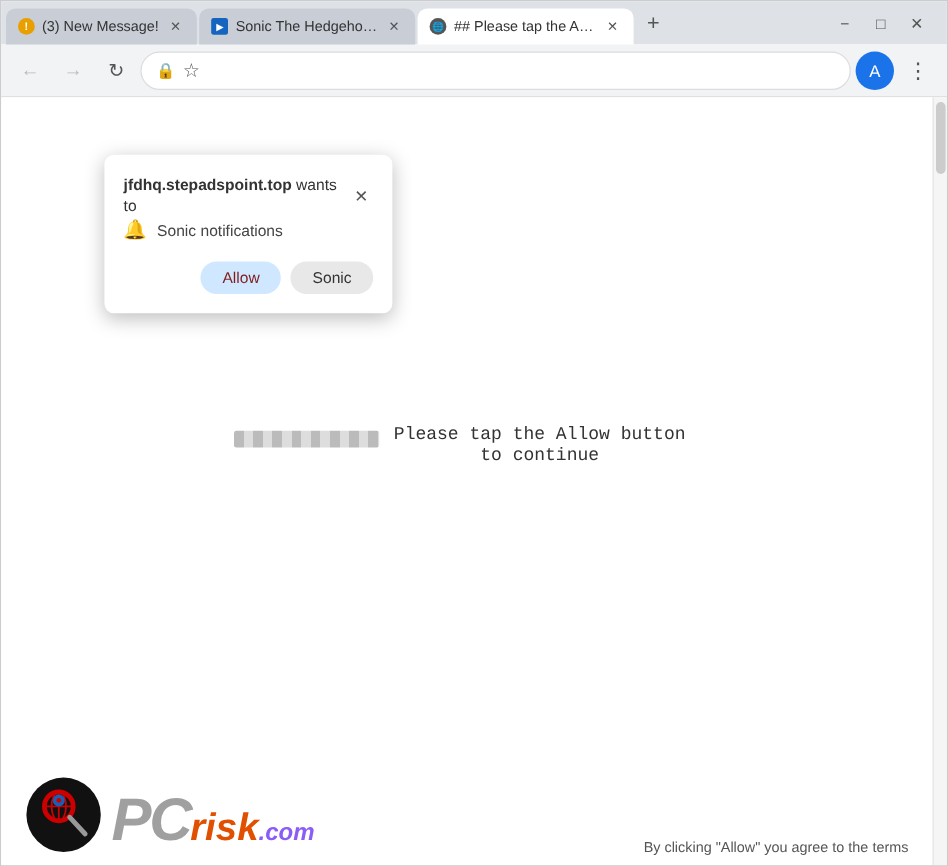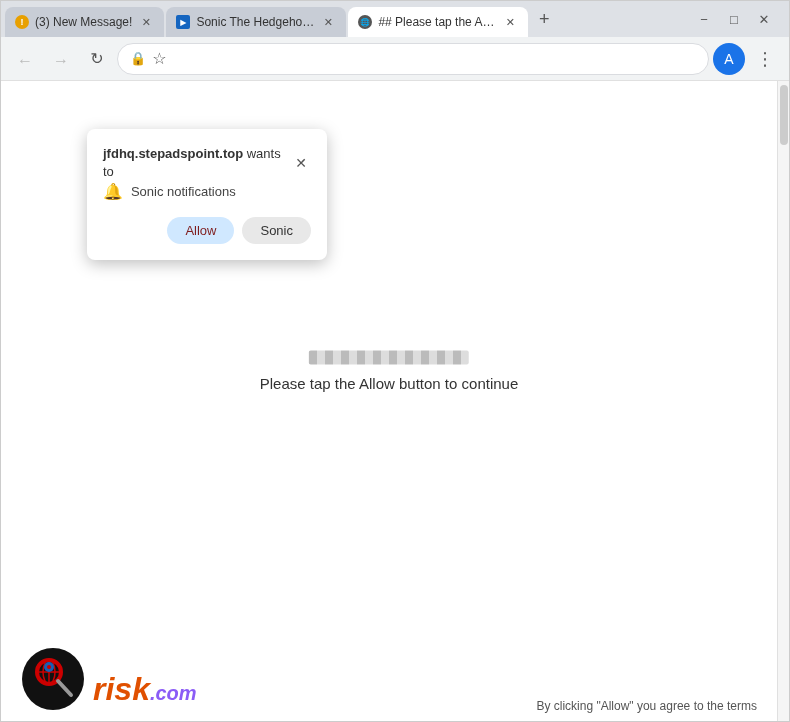--- a/index.html
+++ b/index.html
@@ -293,28 +293,29 @@
       border: none;
       border-radius: 16px;
       font-size: 13px;
       font-weight: 500;
       cursor: pointer;
     }
 
     
     .page-center {
       display: flex;
-      flex-direction: column;
+      flex-direction: row;
       align-items: center;
       justify-content: flex-end;
       position: absolute;
       top: 50%;
       left: 50%;
       transform: translate(-50%, -50%);
       margin-top: -30px;
+      font-family: Liberation Mono, monospace;
     }
 
     .progress-bar-container {
       width: 160px;
       height: 14px;
       background: repeating-linear-gradient(
         90deg,
         #bbb 0px,
         #bbb 8px,
         #ddd 8px,
@@ -498,20 +499,21 @@
             <line x1="28" y1="13" x2="28" y2="37" stroke="#cc0000" stroke-width="1.5"></line>
             <line x1="16" y1="25" x2="40" y2="25" stroke="#cc0000" stroke-width="1.5"></line>
             <ellipse cx="28" cy="25" rx="6" ry="12" fill="none" stroke="#cc0000" stroke-width="1.5"></ellipse>
 
             <line x1="37" y1="34" x2="50" y2="48" stroke="#999" stroke-width="4" stroke-linecap="round"></line>
 
             <circle cx="28" cy="20" r="5" fill="#1a5fb4"></circle>
             <circle cx="28" cy="20" r="2" fill="#cc0000"></circle>
           </svg>
           <div style="display:flex;align-items:baseline;margin-left:4px;">
+            <span style="font-size:50px;font-weight:900;color:#a0a0a0;font-style:italic;line-height:1;letter-spacing:-2px;">PC</span>
               <span style="font-size:32px;font-weight:700;color:#e05000;font-style:italic;margin-top:20px;">risk</span>
               <span style="font-size:20px;font-weight:600;color:#8b5cf6;font-style:italic;">.com</span>
           </div>
         </div>
       </div>
 
       <div class="bottom-right-text">
         <span>By clicking "Allow" you agree to the terms</span>
       </div>
 

